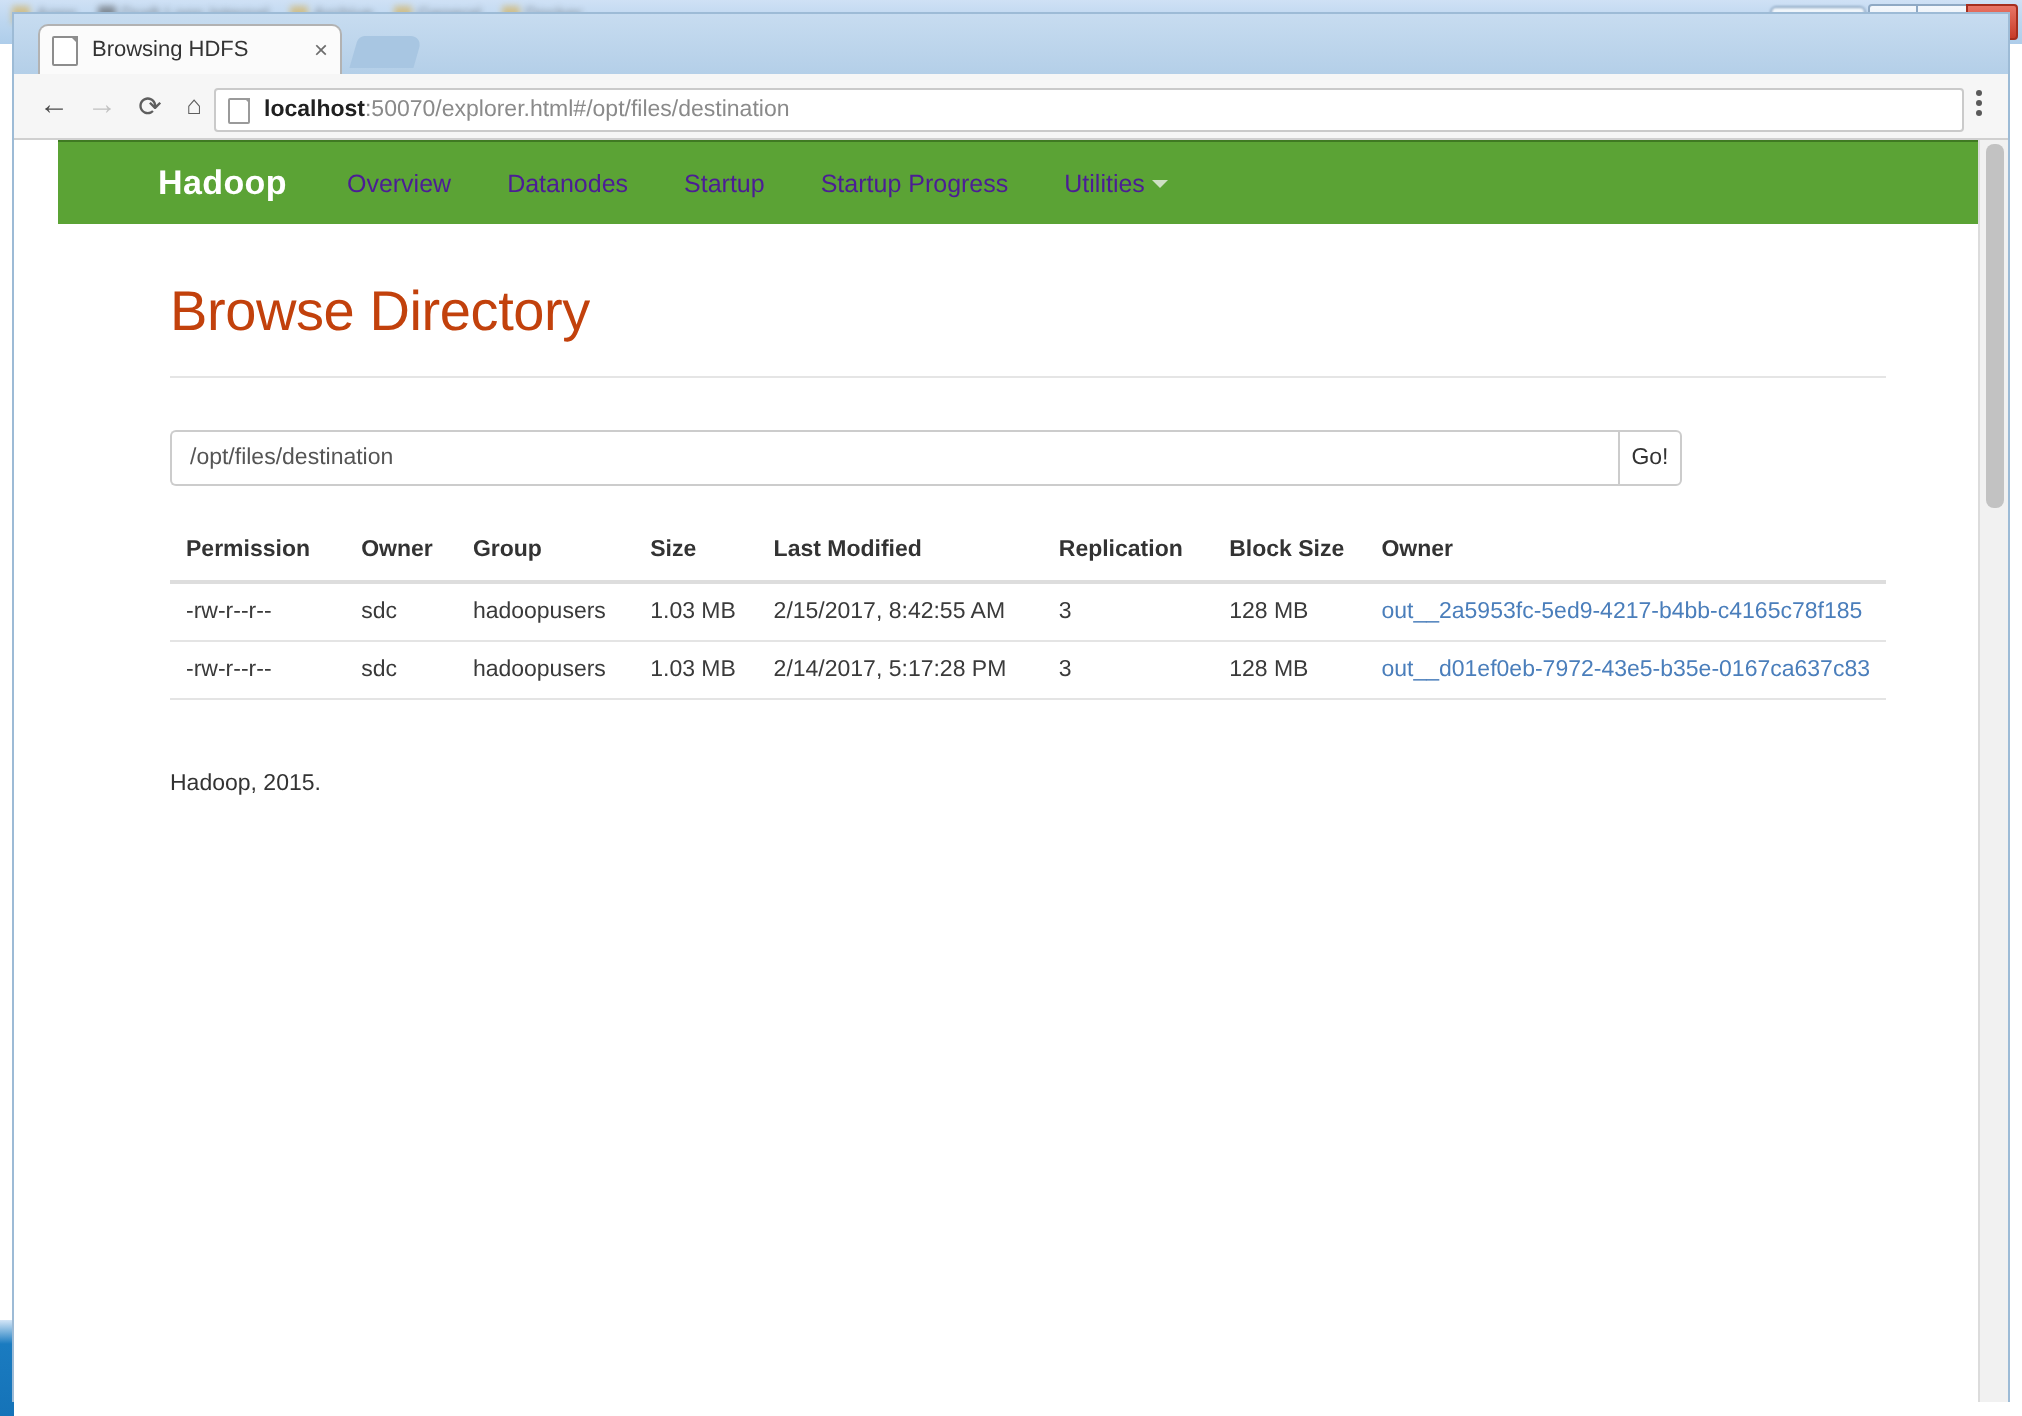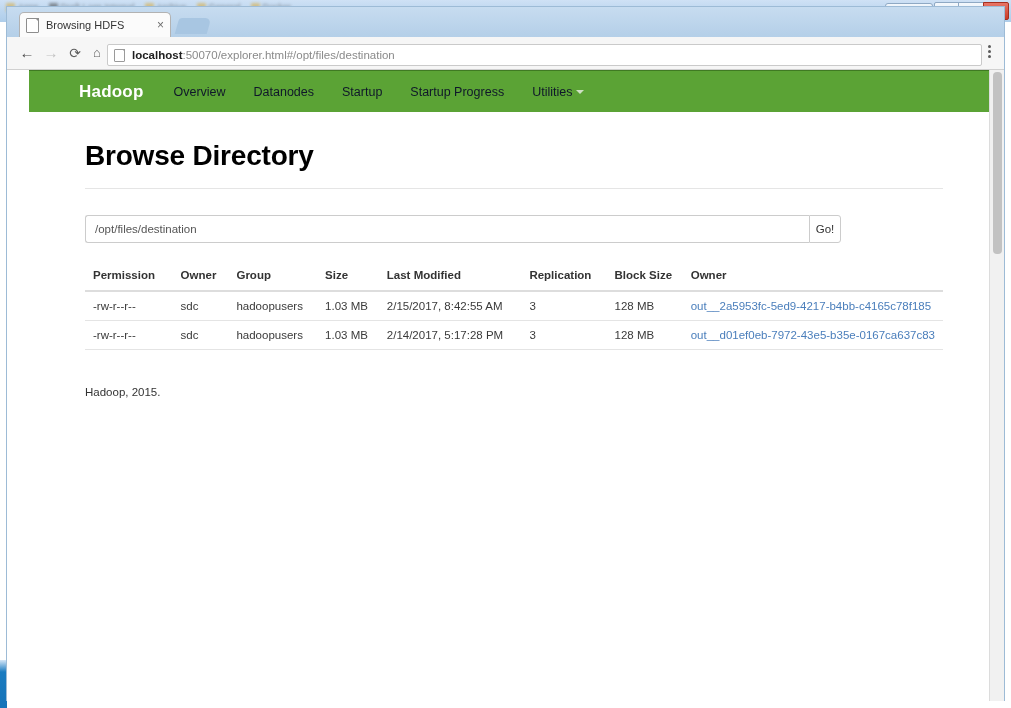--- a/index.html
+++ b/index.html
@@ -274,21 +274,21 @@
     font-size: 17px;
     color: #ffffff;
     margin-left: 50px;
     margin-right: 30px;
     font-weight: bold;
     letter-spacing: 0.2px;
     cursor: pointer;
   }
   .nav-item {
     font-size: 12.5px;
-    color: #0f172a;
+    color: #4c1d95;
     margin-right: 28px;
     cursor: pointer;
     white-space: nowrap;
   }
   .caret {
     display: inline-block;
     margin-left: 4px;
     border-left: 4px solid transparent;
     border-right: 4px solid transparent;
     border-top: 4px solid #cfe0c4;
@@ -296,22 +296,22 @@
   }
 
   
   .container {
     position: absolute;
     left: 78px; top: 70px;
     width: 858px;
   }
   h1.page-title {
     font-size: 28px;
-    font-weight: bold;
-    color: #000000;
+    font-weight: normal;
+    color: #c2410c;
     margin: 0 0 16px 0;
     letter-spacing: -0.2px;
   }
   .title-rule {
     border: none;
     border-top: 1px solid #e5e5e5;
     margin: 0 0 26px 0;
   }
 
   

